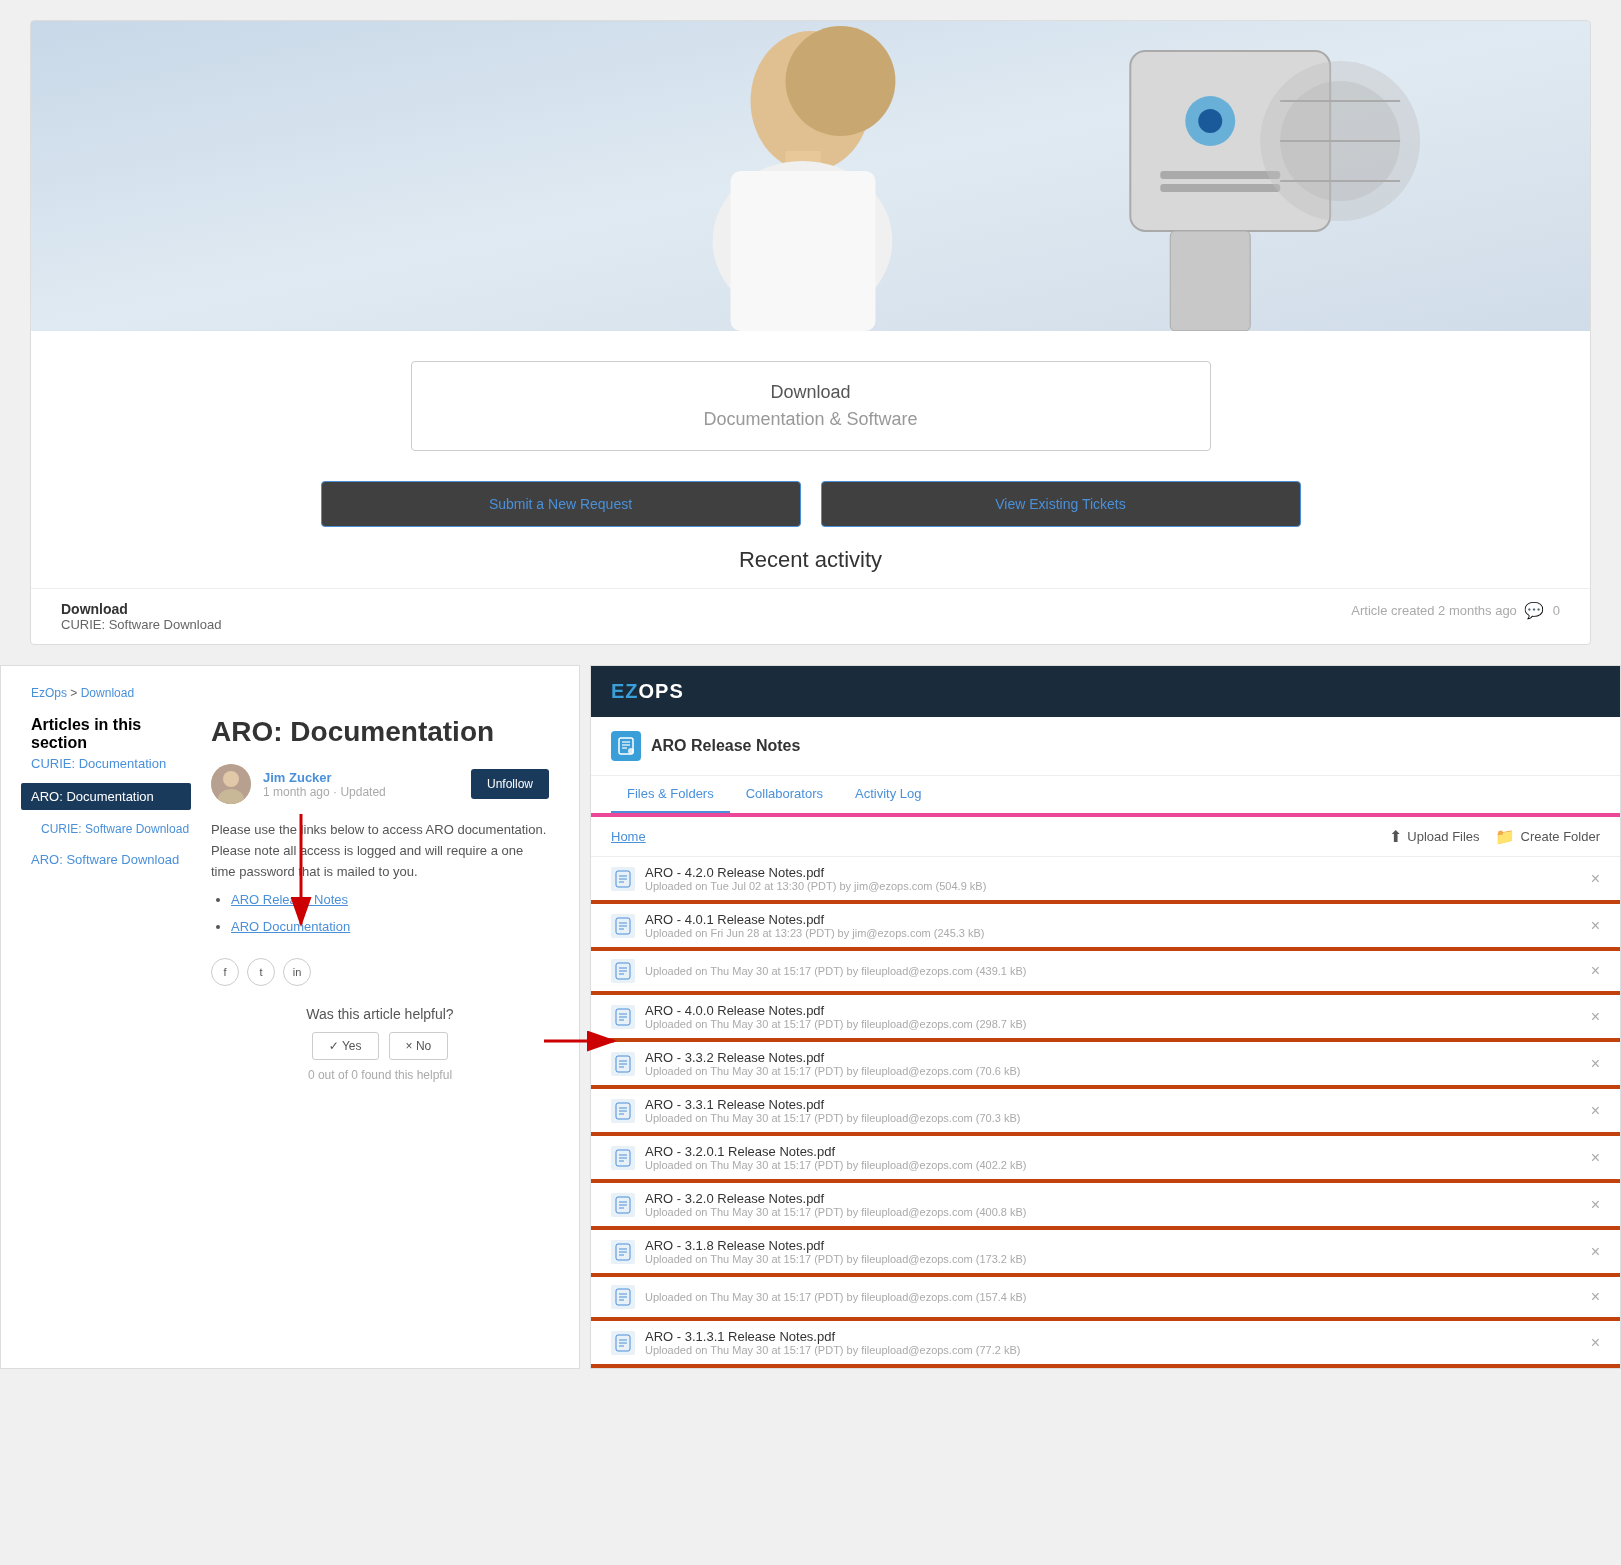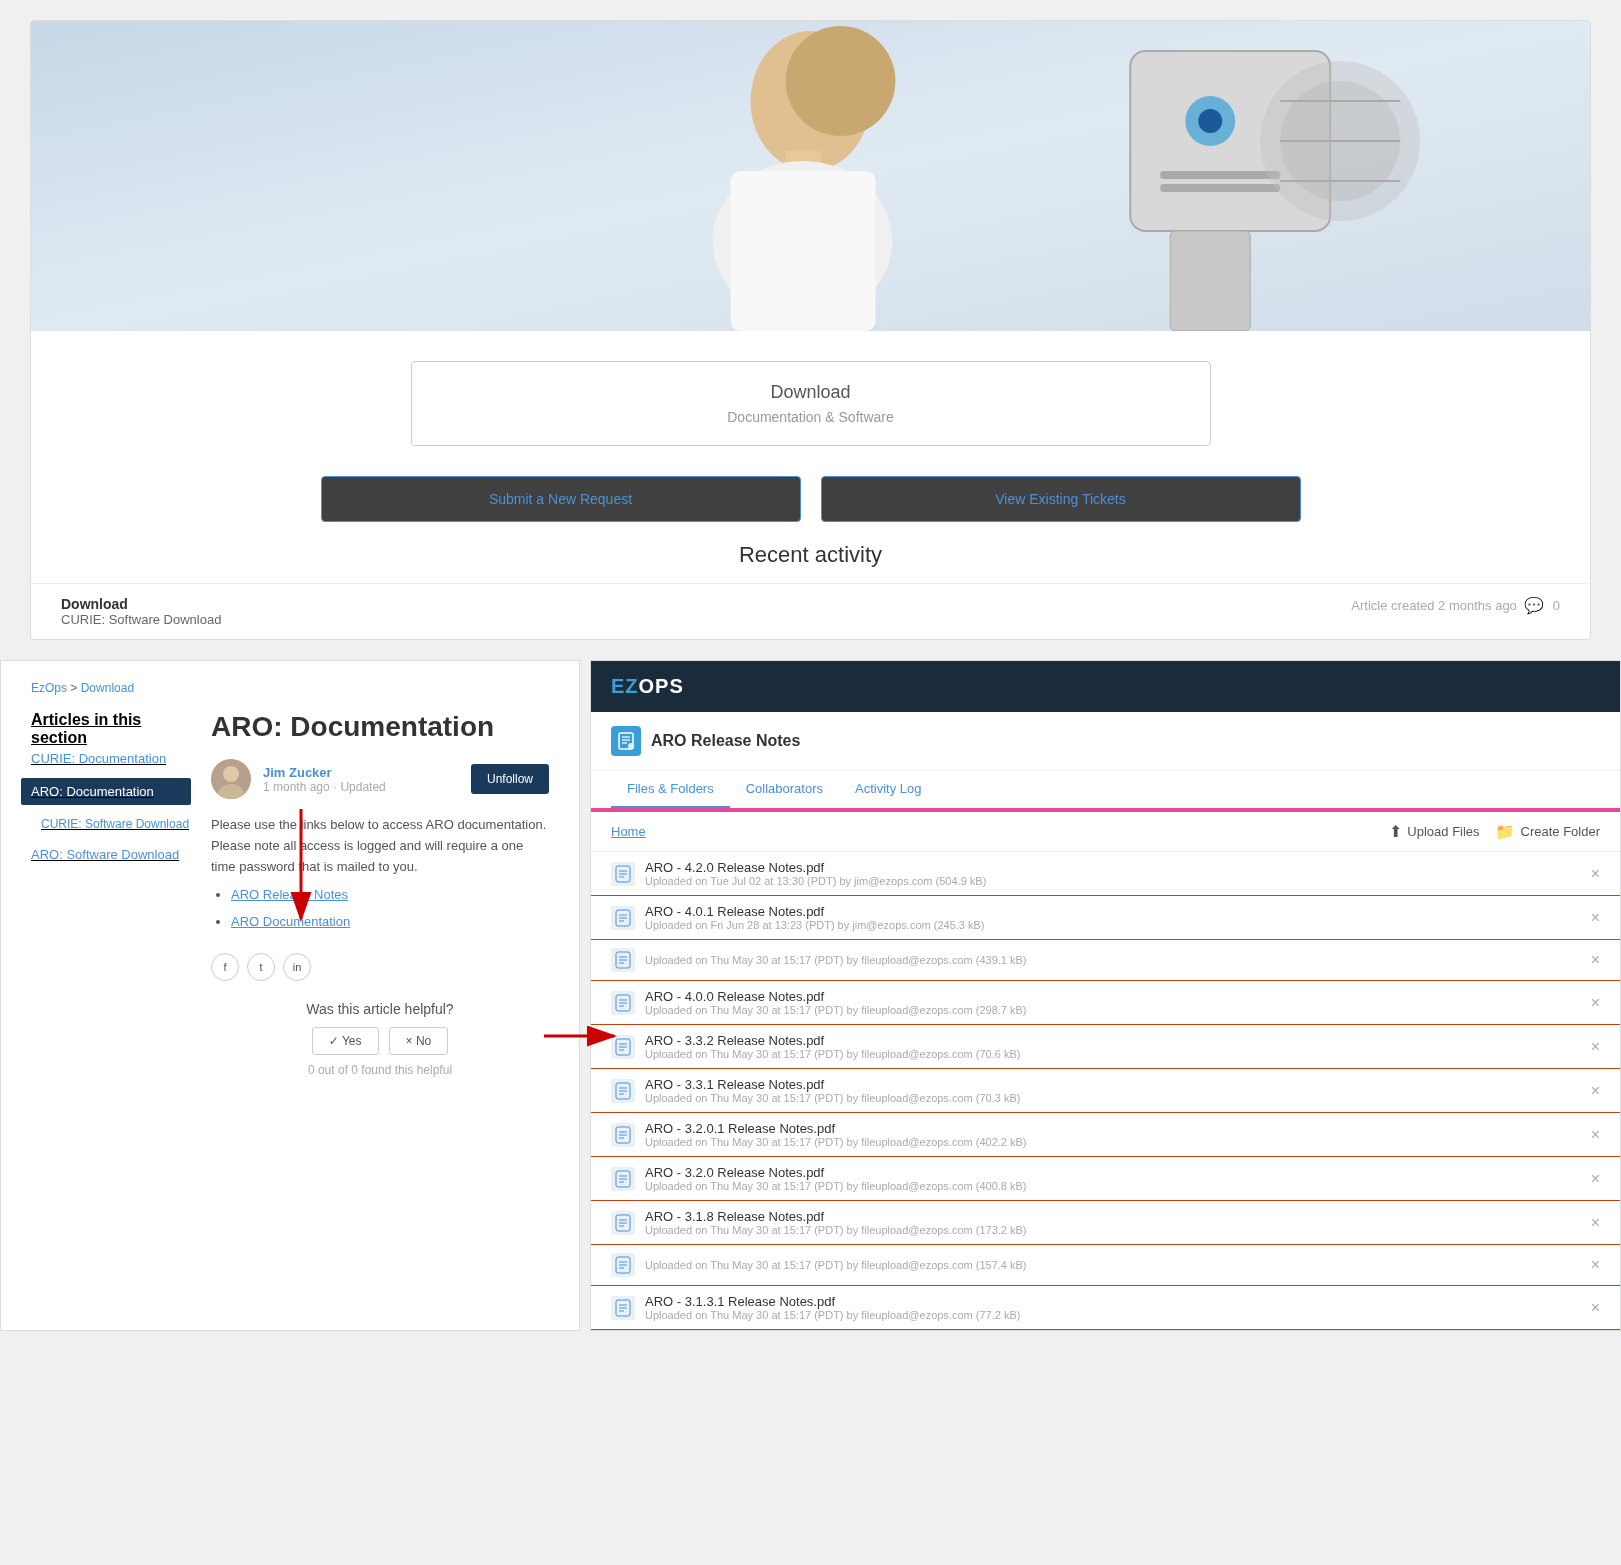--- a/index.html
+++ b/index.html
@@ -32,21 +32,21 @@
       border-radius: 4px;
       padding: 20px;
       text-align: center;
     }
     .download-box .title {
       font-size: 18px;
       color: #555;
       margin-bottom: 6px;
     }
     .download-box .subtitle {
-      font-size: 14px;
+      font-size: 18px;
       color: #999;
     }
     .action-buttons {
       display: flex;
       gap: 20px;
       margin: 20px 30px;
       justify-content: center;
     }
     .action-btn {
       flex: 1;
@@ -256,41 +256,41 @@
       display: flex; align-items: center; gap: 5px;
       font-size: 13px; color: #555; cursor: pointer;
       background: none; border: none;
     }
     .toolbar-btn .btn-icon { font-size: 16px; }
     .file-list { }
     .file-item {
       display: flex;
       align-items: center;
       padding: 8px 20px;
-      border-bottom: 1px solid #c2410c;
+      border-bottom: 4px solid #c2410c;
       gap: 10px;
     }
     .file-icon {
       width: 24px; height: 24px;
       background: #e8f0f8;
       border-radius: 2px;
       display: flex; align-items: center; justify-content: center;
       font-size: 10px; color: #4a90d9; flex-shrink: 0;
     }
     .file-info { flex: 1; }
     .file-name { font-size: 13px; color: #333; font-weight: 500; }
     .file-meta { font-size: 11px; color: #aaa; }
     .file-delete { color: #aaa; cursor: pointer; font-size: 16px; margin-left: auto; }
 
     
     .left-panel-inner {
       display: flex;
       gap: 20px;
     }
-    .sidebar-col { min-width: 160px; width: 160px; text-decoration: underline; }
+    .sidebar-col { min-width: 160px; width: 160px; }
     .content-col { flex: 1; }
   </style>
 </head>
 <body>
 
 <div class="top-section">
 
   <div class="hero-image">
     <svg width="100%" height="310" viewBox="0 0 1560 310" xmlns="http://www.w3.org/2000/svg">
 

